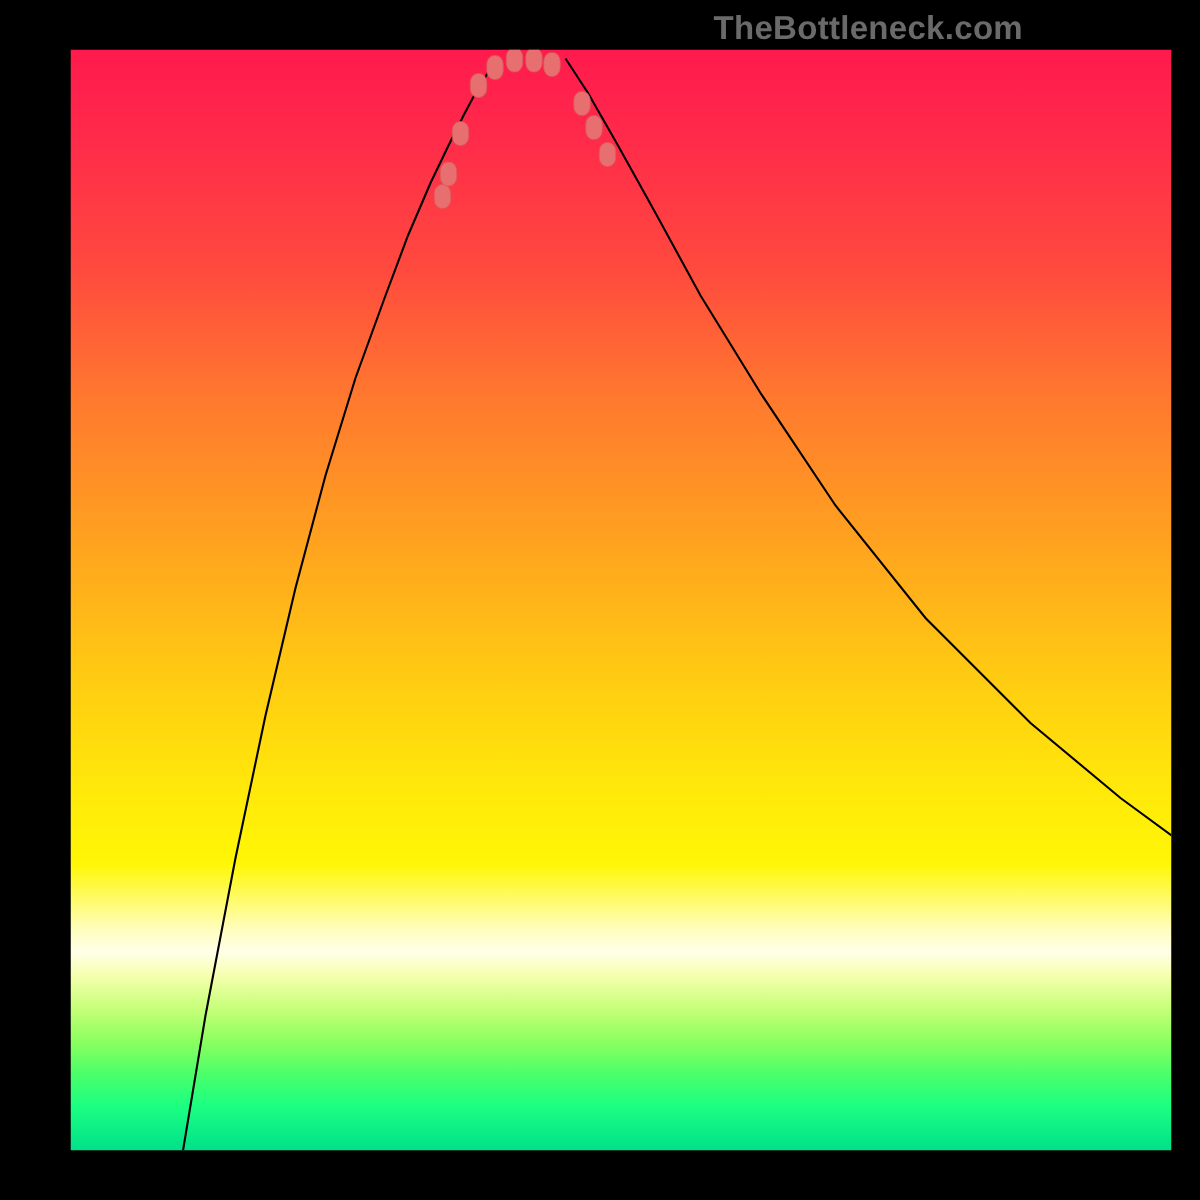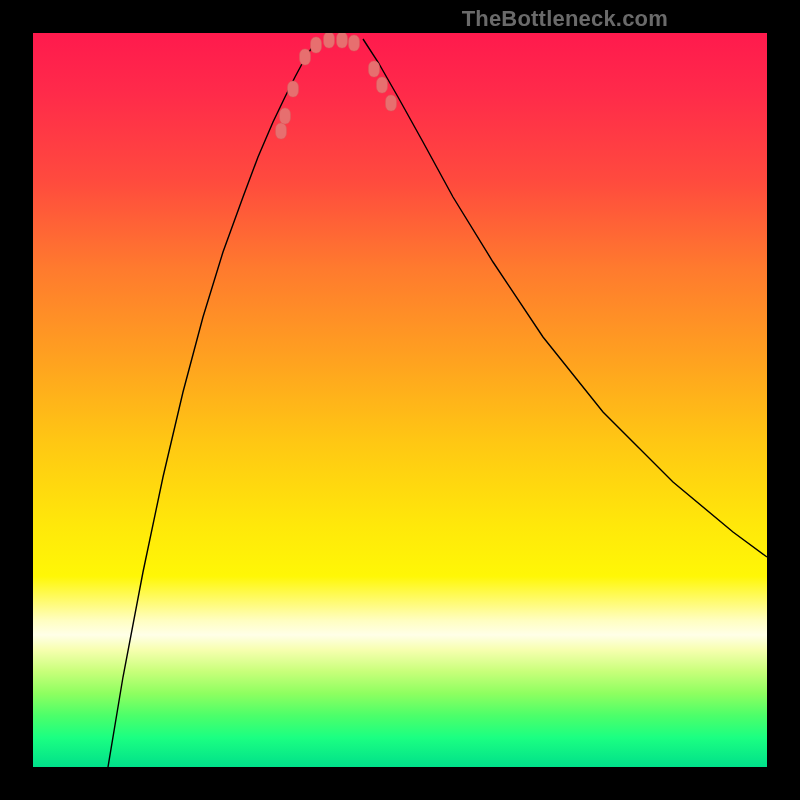--- a/index.html
+++ b/index.html
@@ -7,21 +7,21 @@
     padding: 0;
     width: 800px;
     height: 800px;
     overflow: hidden;
     background: #000;
     font-family: Arial, Helvetica, sans-serif;
   }
   .frame {
     position: absolute;
     top: 0;
-    left: 0;
+    left: 14px;
     width: 680px;
     height: 800px;
     background: #000;
   }
   .plot-area {
     position: absolute;
     top: 33px;
     left: 33px;
     width: 734px;
     height: 734px;

